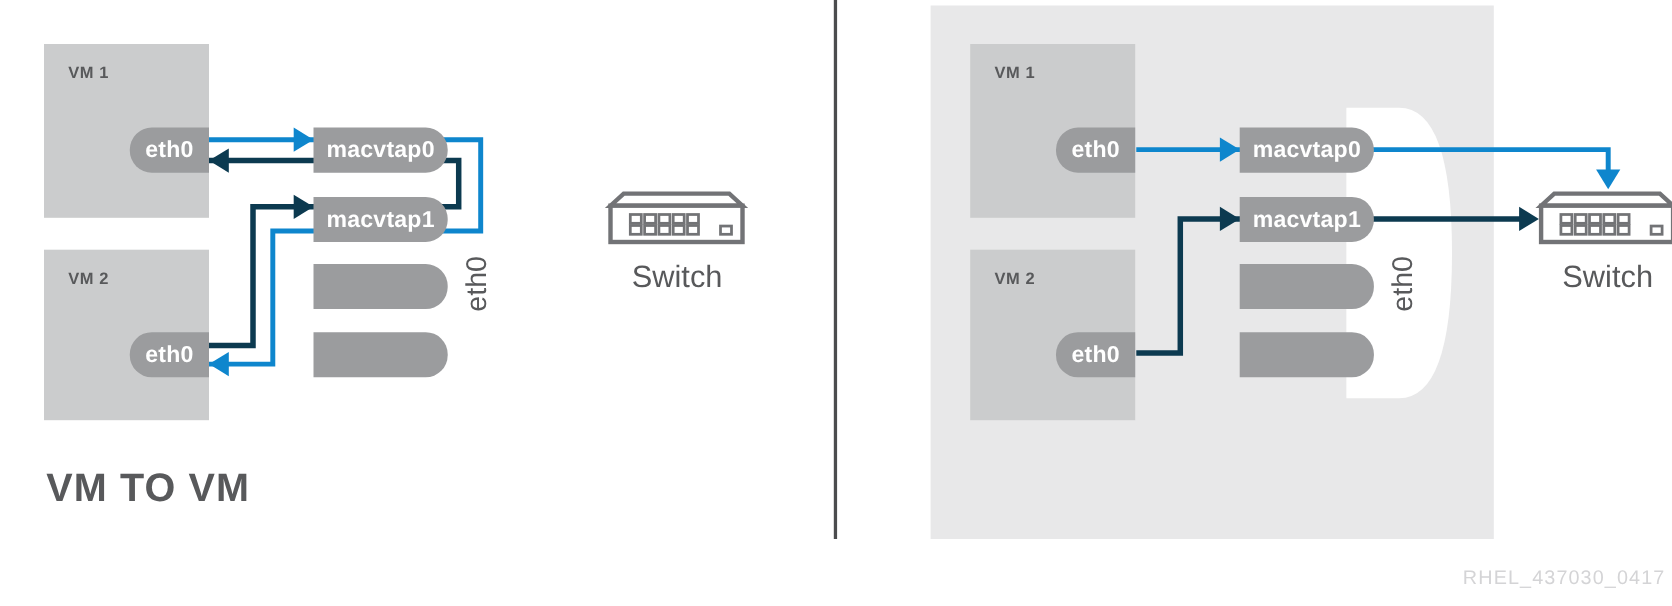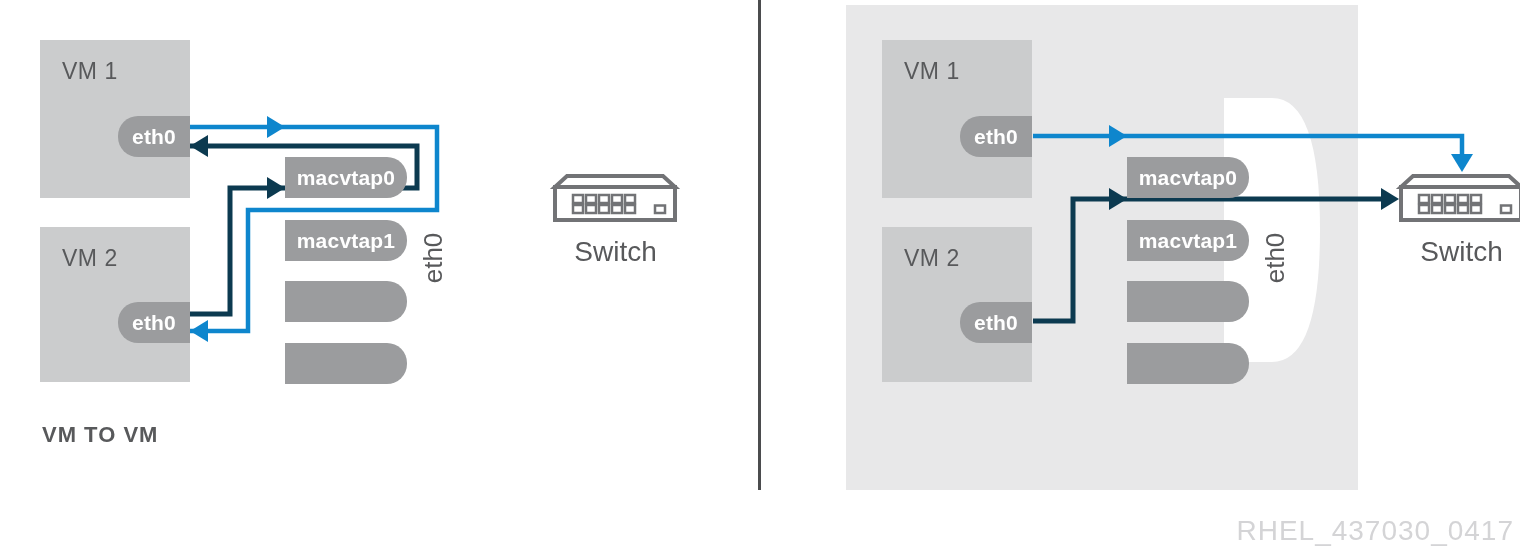--- a/index.html
+++ b/index.html
@@ -5,36 +5,36 @@
   html,body{margin:0;padding:0;background:#ffffff;}
   .stage{
     position:relative;width:1520px;height:551px;background:#fff;overflow:hidden;
     font-family:"Liberation Sans","DejaVu Sans",sans-serif;
   }
   .abs{position:absolute;}
   .panel{background:var(--panel-bg,#e8e8e9);z-index:0;}
   .overlay{position:absolute;left:0;top:0;z-index:1;pointer-events:none;}
   .fg{z-index:2;}
   .vmbox{background:var(--vm-box,#cbcccd);box-sizing:border-box;padding:18px 0 0 22px;}
-  .vmlabel{font-weight:normal;font-size:23px;color:var(--label-text,#58595b);letter-spacing:.5px;}
+  .vmlabel{font-weight:bold;font-size:15px;color:var(--label-text,#58595b);letter-spacing:.5px;}
   .pill{
     background:var(--pill,#9b9c9e);color:var(--pill-text,#fff);
     font-weight:bold;font-size:21px;letter-spacing:.2px;
     display:flex;align-items:center;justify-content:center;box-sizing:border-box;
   }
   .round-l{border-radius:20px 0 0 20px;}
-  .round-r{border-radius:0 20px 20px 0;margin-top:41px;}
-  .title{font-weight:bold;font-size:22px;color:var(--label-text,#58595b);letter-spacing:1px;white-space:nowrap;}
+  .round-r{border-radius:0 20px 20px 0;}
+  .title{font-weight:bold;font-size:36px;color:var(--label-text,#58595b);letter-spacing:1px;white-space:nowrap;}
   .switch-label{font-size:28px;color:var(--label-text,#58595b);text-align:center;}
   .vert-label{
     font-size:26px;color:var(--label-text,#58595b);white-space:nowrap;
     transform:translate(-50%,-50%) rotate(-90deg);
   }
   .divider{background:var(--divider,#4b4c4e);z-index:3;}
-  .watermark{font-size:28px;color:var(--watermark,#d4d4d6);letter-spacing:1px;margin-left:28px;}
+  .watermark{font-size:18px;color:var(--watermark,#d4d4d6);letter-spacing:1px;margin-left:28px;}
   
   .wire-blue{stroke:var(--blue,#0e86cd);stroke-width:4.5;fill:none;}
   .wire-navy{stroke:var(--navy,#0c3a50);stroke-width:5;fill:none;}
   .arrow-blue{fill:var(--blue,#0e86cd);stroke:none;}
   .arrow-navy{fill:var(--navy,#0c3a50);stroke:none;}
   .host-shape{fill:#ffffff;stroke:none;}
   .sw-outline{fill:#ffffff;stroke:var(--switch-outline,#727376);stroke-width:4;}
   .sw-port{fill:#ffffff;stroke:var(--switch-outline,#727376);stroke-width:2.5;}
 </style>
 </head>

